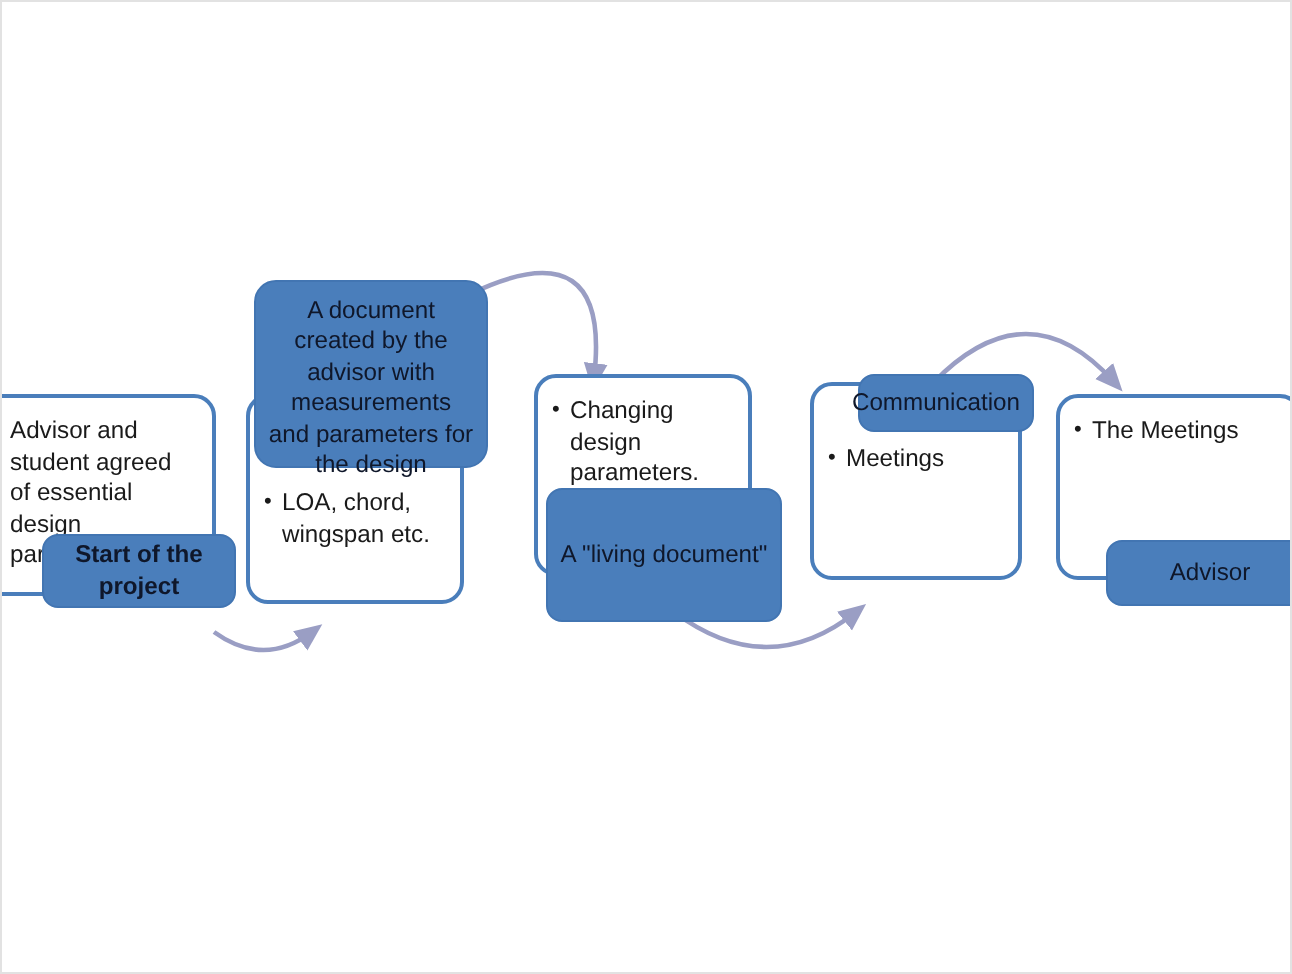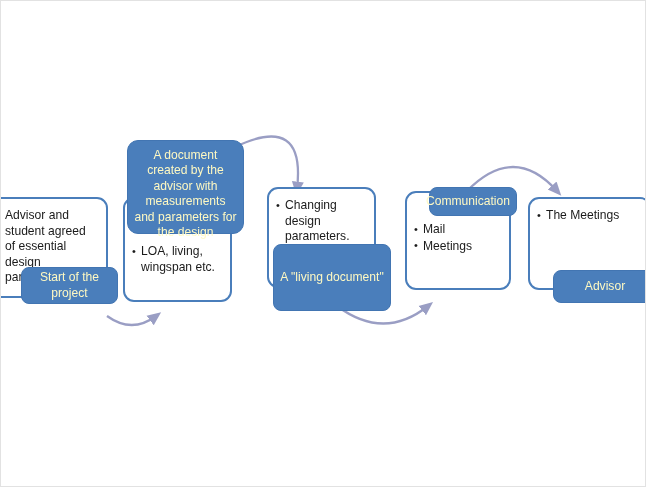--- a/index.html
+++ b/index.html
@@ -57,21 +57,21 @@
     top: -0.5px;
     font-size: 11px;
   }
   
   .blue-box {
     position: absolute;
     box-sizing: border-box;
     background: #4a7ebb;
     border: 1px solid #4275b2;
     border-radius: 8px;
-    color: #fef9c3;
+    color: #0f172a;
     display: flex;
     align-items: center;
     justify-content: center;
     text-align: center;
     font-size: 12.1px;
     line-height: 15.4px;
     padding: 3px 6px;
   }
   .blue-box.tall {
     align-items: flex-start;
@@ -99,29 +99,29 @@
 
     <path d="M466,190 Q513,142 556,190" fill="none" stroke="#9a9ec4" stroke-width="2.3" marker-end="url(#ah)"></path>
   </svg>
 
   <div class="stage">
     <div class="detail-box" style="left:-14px; top:196px; width:121px; height:101px;">
       <ul>
         <li>Advisor and student agreed of essential design parameters</li>
       </ul>
     </div>
-    <div class="blue-box" style="left:20px; top:266px; width:97px; height:37px;">
+    <div class="blue-box" style="left:20px; top:266px; width:97px; height:37px;font-weight:bold;">
       <span>Start of the project</span>
     </div>
   </div>
 
   <div class="stage">
     <div class="detail-box" style="left:122px; top:196px; width:109px; height:105px;">
       <ul style="margin-top:36px;">
-        <li>LOA, living, wingspan etc.</li>
+        <li>LOA, chord, wingspan etc.</li>
       </ul>
     </div>
     <div class="blue-box tall" style="left:126px; top:139px; width:117px; height:94px;">
       <span>A document created by the advisor with measurements and parameters for the design</span>
     </div>
   </div>
 
   <div class="stage">
     <div class="detail-box" style="left:266px; top:186px; width:109px; height:101px;">
       <ul>
@@ -129,21 +129,20 @@
       </ul>
     </div>
     <div class="blue-box" style="left:272px; top:243px; width:118px; height:67px;">
       <span>A "living document"</span>
     </div>
   </div>
 
   <div class="stage">
     <div class="detail-box" style="left:404px; top:190px; width:106px; height:99px;">
       <ul style="margin-top:20px;">
-        <li>Mail</li>
         <li>Meetings</li>
       </ul>
     </div>
     <div class="blue-box" style="left:428px; top:186px; width:88px; height:29px;justify-content:flex-end;">
       <span>Communication</span>
     </div>
   </div>
 
   <div class="stage">
     <div class="detail-box" style="left:527px; top:196px; width:123px; height:93px;">

